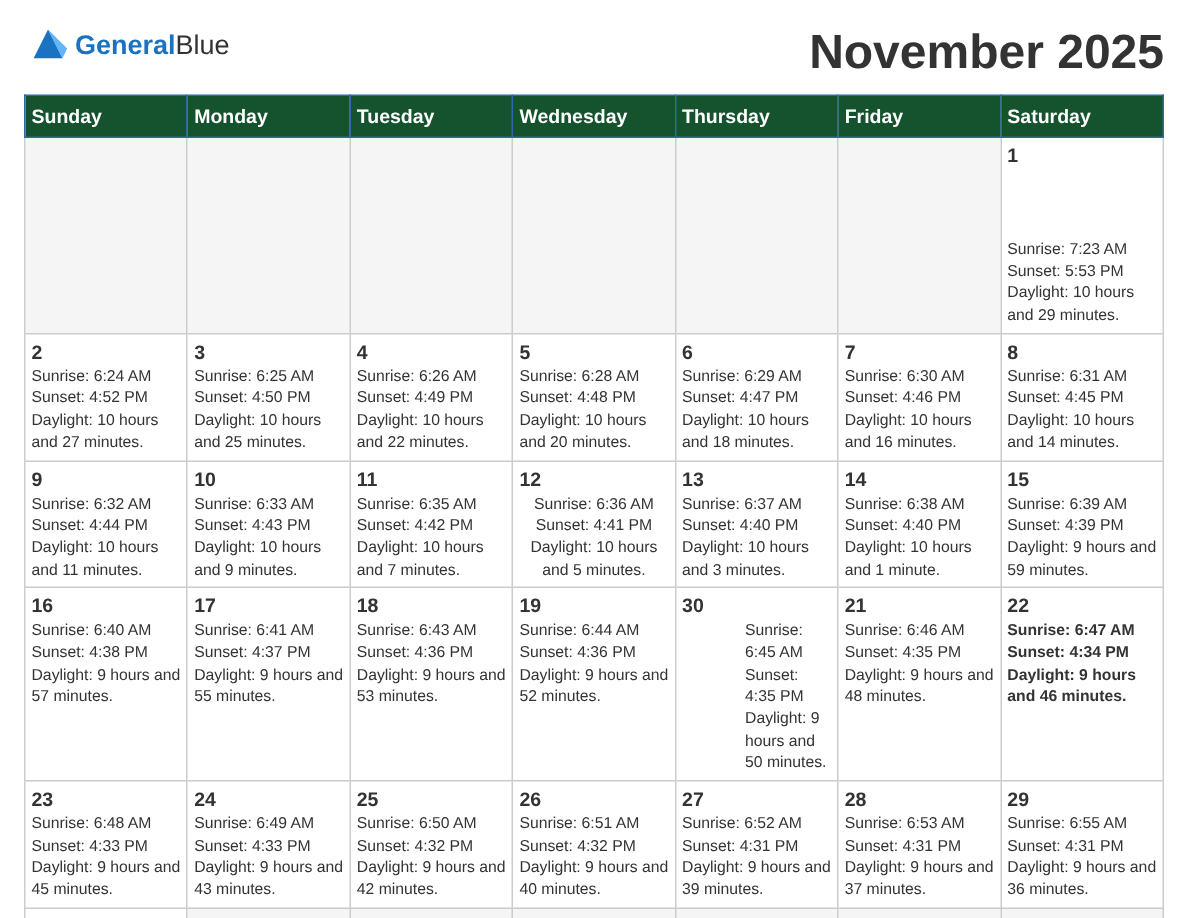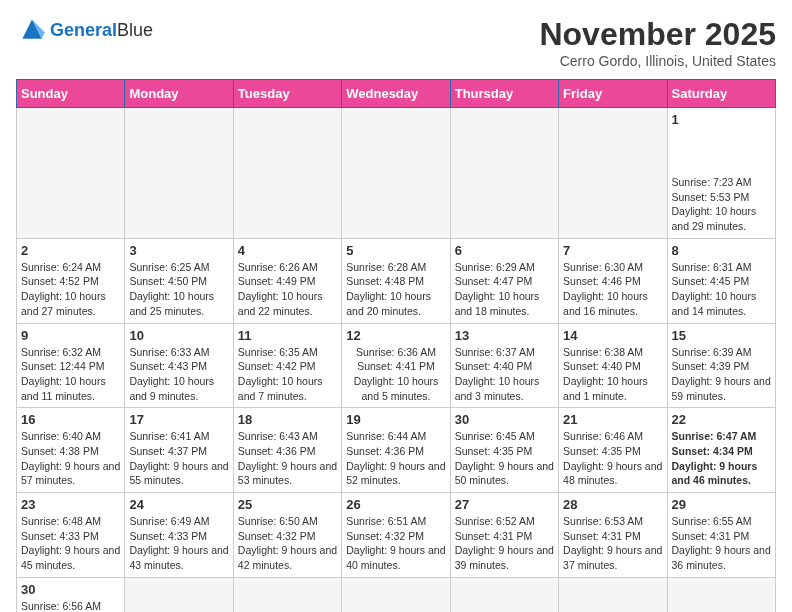--- a/index.html
+++ b/index.html
@@ -45,21 +45,21 @@
     .location-title {
       font-size: 14px;
       color: #555;
     }
     .calendar-table {
       width: 100%;
       border-collapse: collapse;
       border: 1px solid #ccc;
     }
     .calendar-table th {
-      background-color: #ec4899;
+      background-color: #14532d;
       color: #fff;
       font-size: 13px;
       font-weight: bold;
       padding: 6px 4px;
       text-align: left;
       border: 1px solid #2d6aaa;
     }
     .calendar-table td {
       vertical-align: top;
       border: 1px solid #ccc;
@@ -92,21 +92,20 @@
 <div class="header-area">
   <div class="logo">
     <svg class="logo-icon" viewBox="0 0 40 34" xmlns="http://www.w3.org/2000/svg">
       <polygon points="8,28 20,4 32,28" fill="#1a73c1"></polygon>
       <polygon points="20,4 32,28 36,20" fill="#2196f3" opacity="0.7"></polygon>
     </svg>
     <span class="logo-text"><span>General</span><span style="color:#333;font-weight:normal;">Blue</span></span>
   </div>
   <div class="title-block">
     <div class="month-title">November 2025</div>
-    <div class="location-title">Cerro Gordo, Illinois, United States</div>
   </div>
 </div>
 
 <table class="calendar-table">
   <thead>
     <tr id="header-row">
     <th>Sunday</th>
         <th>Monday</th>
         <th>Tuesday</th>
         <th>Wednesday</th>
@@ -171,21 +170,21 @@
           <span class="day-number">8</span>
           <div class="day-info" style="white-space: pre-line;">Sunrise: 6:31 AM
 Sunset: 4:45 PM
 Daylight: 10 hours and 14 minutes.</div>
         </td>
       </tr>
       <tr>
         <td>
           <span class="day-number">9</span>
           <div class="day-info" style="white-space: pre-line;">Sunrise: 6:32 AM
-Sunset: 12:44 PM
+Sunset: 4:44 PM
 Daylight: 10 hours and 11 minutes.</div>
         </td>
         <td>
           <span class="day-number">10</span>
           <div class="day-info" style="white-space: pre-line;">Sunrise: 6:33 AM
 Sunset: 4:43 PM
 Daylight: 10 hours and 9 minutes.</div>
         </td>
         <td>
           <span class="day-number">11</span>
@@ -238,21 +237,21 @@
 Daylight: 9 hours and 53 minutes.</div>
         </td>
         <td>
           <span class="day-number">19</span>
           <div class="day-info" style="white-space: pre-line;">Sunrise: 6:44 AM
 Sunset: 4:36 PM
 Daylight: 9 hours and 52 minutes.</div>
         </td>
         <td>
           <span class="day-number">30</span>
-          <div class="day-info" style="white-space: pre-line;">Sunrise: 6:45 AM
+          <div class="day-info" style="white-space: pre-line; margin-left: 42px;">Sunrise: 6:45 AM
 Sunset: 4:35 PM
 Daylight: 9 hours and 50 minutes.</div>
         </td>
         <td>
           <span class="day-number">21</span>
           <div class="day-info" style="white-space: pre-line;">Sunrise: 6:46 AM
 Sunset: 4:35 PM
 Daylight: 9 hours and 48 minutes.</div>
         </td>
         <td>

